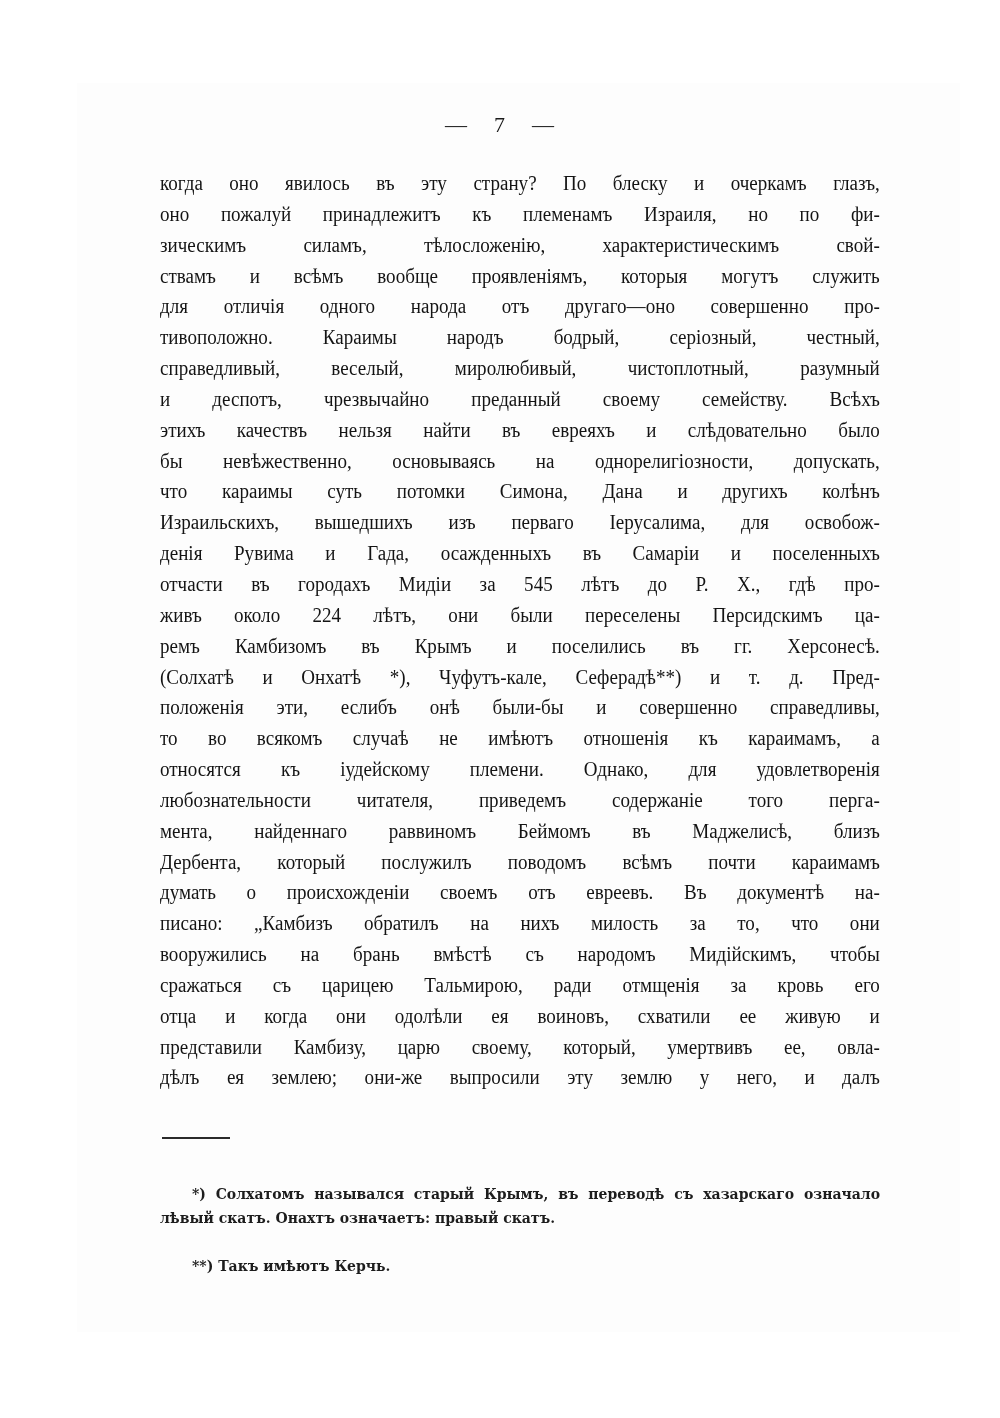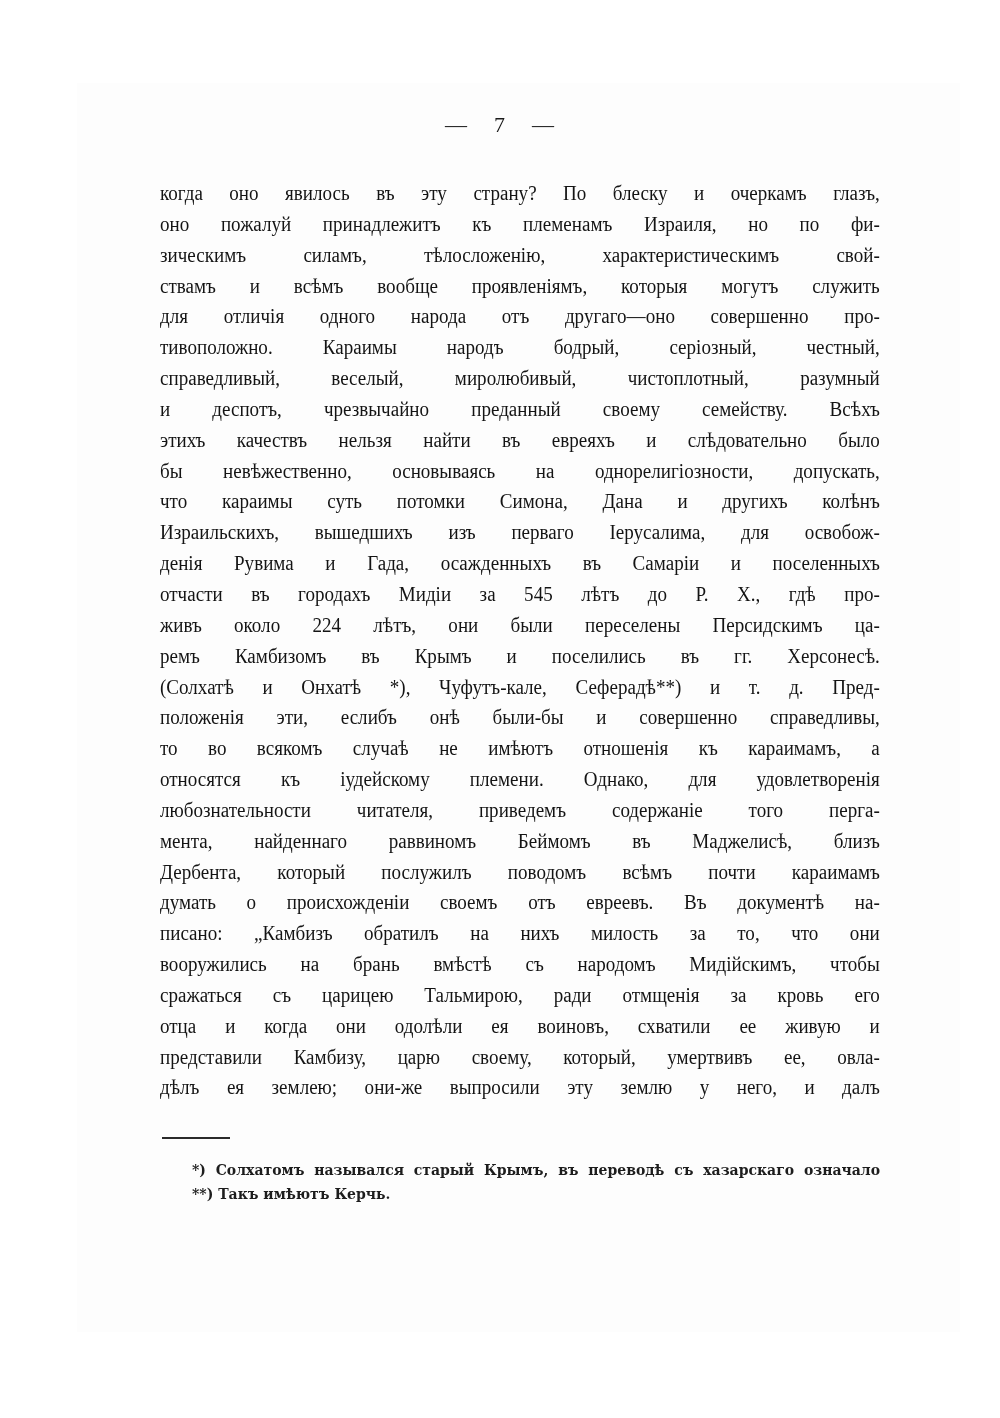--- a/index.html
+++ b/index.html
@@ -33,21 +33,21 @@
       letter-spacing: 1px;
       color: #1a1a1a;
     }
     .page-number span.dash {
       display: inline-block;
       margin: 0 26px;
     }
     .body-text {
       position: absolute;
       left: 160px;
-      top: 178px;
+      top: 168px;
       width: 720px;
     }
     .line {
       height: 30.85px;
       line-height: 30.85px;
       font-size: 20.5px;
       white-space: nowrap;
       text-align: justify;
       text-align-last: justify;
       transform: scaleX(0.93);
@@ -75,20 +75,21 @@
       color: #1d1d1d;
     }
     .fn-line {
       height: 24px;
       line-height: 24px;
       font-size: 14px;
       white-space: nowrap;
     }
     .fn-line.indent {
       padding-left: 32px;
+      margin-top: 24px;
     }
     .fn-line.stretch {
       text-align: justify;
       text-align-last: justify;
       width: 720px;
       box-sizing: border-box;
     }
   </style>
 </head>
 <body>
@@ -129,14 +130,15 @@
   <div class="line">сражаться съ царицею Тальмирою, ради отмщенія за кровь его</div>
   <div class="line">отца и когда они одолѣли ея воиновъ, схватили ее живую и</div>
   <div class="line">представили Камбизу, царю своему, который, умертвивъ ее, овла-</div>
   <div class="line last">дѣлъ ея землею; они-же выпросили эту землю у него, и далъ</div>
 </div>
 
 <div class="rule"></div>
 
 <div class="footnotes">
   <div class="fn-line indent stretch">*) Солхатомъ назывался старый Крымъ, въ переводѣ съ хазарскаго означало</div>
+  <div class="fn-line">лѣвый скатъ. Онахтъ означаетъ: правый скатъ.</div>
   <div class="fn-line indent">**) Такъ имѣютъ Керчь.</div>
 </div>
 
 </body></html>

